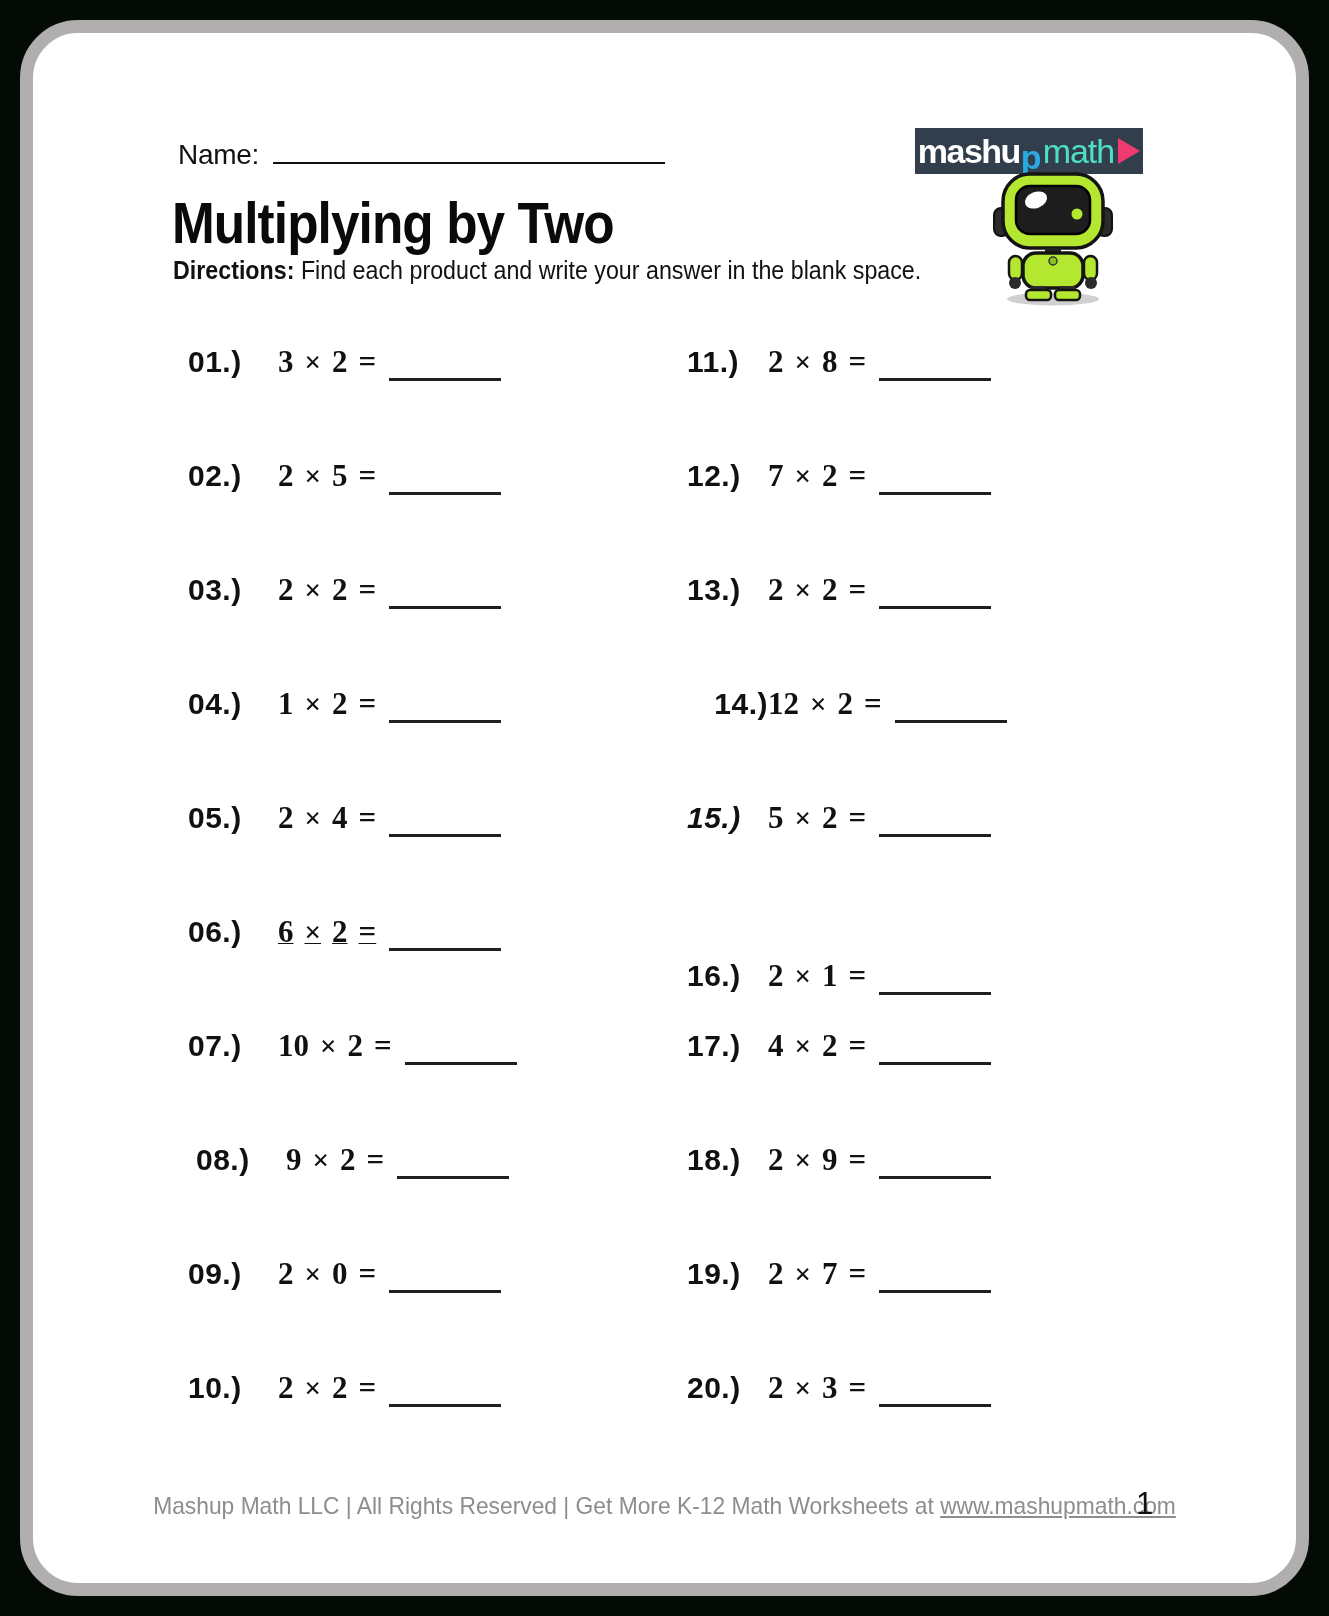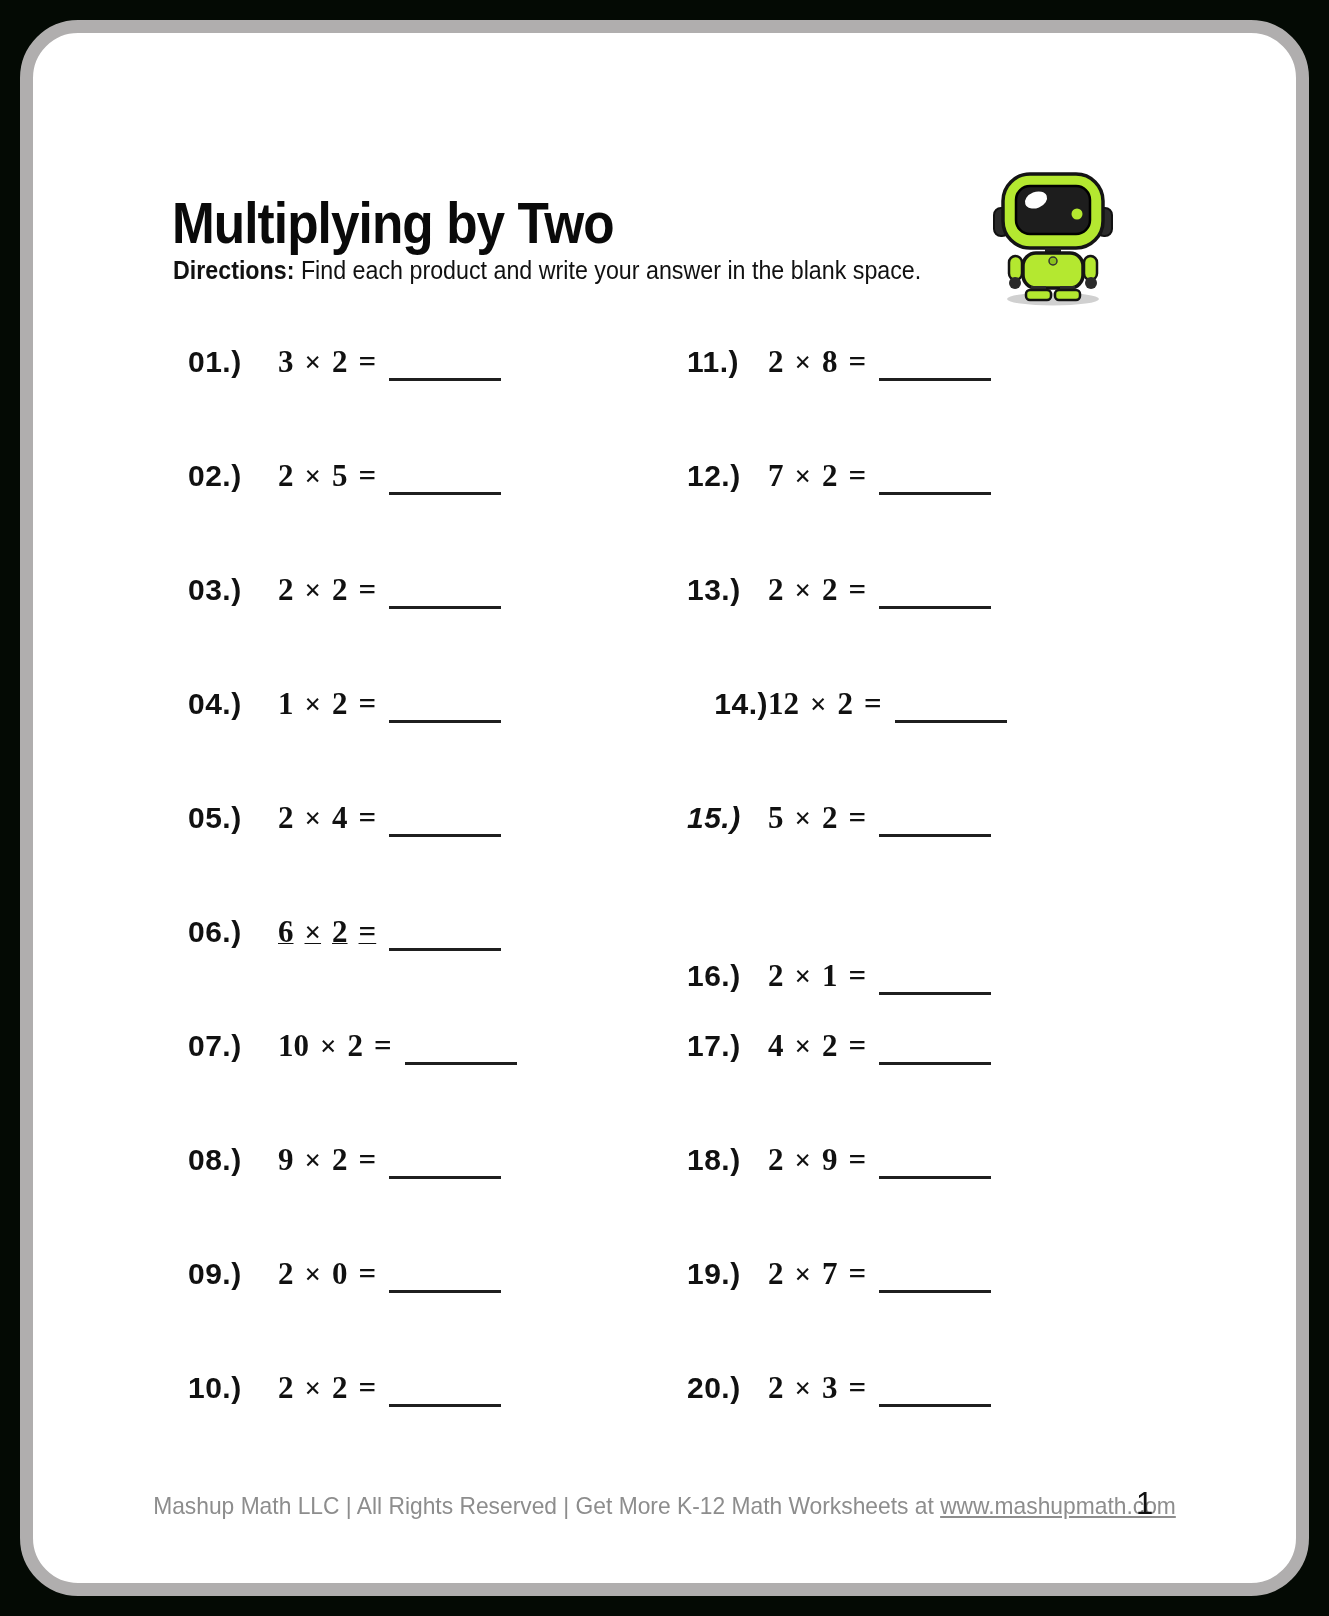--- a/index.html
+++ b/index.html
@@ -49,21 +49,31 @@
           font-size:24px;color:var(--footer-gray,#8d8d8d);transform:scaleX(.95);white-space:nowrap;}
   .footer .link{text-decoration:underline;}
   .pagenum{position:absolute;left:1136px;top:1486px;font-size:31px;color:#111;}
 </style>
 </head>
 <body>
 
 <div class="canvas" style="--outer-bg: #040a04; --page-border: #b0aeae; --logo-bg: #323e4c; --logo-p: #29abe2; --logo-math: #4ee0c2; --logo-play: #ee3a6d; --robot-green: #b4e830; --robot-green-dark: #8cc41e; --footer-gray: #8d8d8d;">
   <div class="page"></div>
 
+  <div class="name-row">
+    <span>Name:</span>
+    <span class="name-line"></span>
+  </div>
 
+  <div class="logo">
+    <span class="lg1">mashu</span>
+      <span class="lg2">p</span>
+      <span class="lg3">math</span>
+    <span class="play"></span>
+  </div>
 
   <svg class="robot" width="124" height="138" viewBox="0 0 124 138">
     <ellipse cx="60" cy="131" rx="46" ry="6.5" fill="#c4c4c4" opacity="0.8"></ellipse>
     <rect x="1" y="40" width="15" height="28" rx="7" fill="#2b2b2b" stroke="#111" stroke-width="2"></rect>
     <rect x="104" y="40" width="15" height="28" rx="7" fill="#2b2b2b" stroke="#111" stroke-width="2"></rect>
     <rect x="10" y="6" width="100" height="74" rx="27" fill="var(--robot-green,#b4e830)" stroke="#141414" stroke-width="3.5"></rect>
     <rect x="23" y="18" width="74" height="48" rx="14" fill="#1d1d1d" stroke="#000" stroke-width="2.5"></rect>
     <ellipse cx="43" cy="32" rx="11.5" ry="8" fill="#ffffff" transform="rotate(-22 43 32)"></ellipse>
     <circle cx="84" cy="46" r="5.5" fill="var(--robot-green,#b4e830)"></circle>
     <rect x="52" y="80" width="16" height="6" fill="#222"></rect>
@@ -85,21 +95,21 @@
   </p>
 
   <div id="problems">
       <div class="prob" style="left: 188px; top: 342px;"><span class="pnum" style="width: 90px;">01.)</span><span class="eq">3</span><span class="op">×</span><span class="eq">2</span><span class="opeq">=</span><span class="blank"></span></div>
       <div class="prob" style="left: 188px; top: 456px;"><span class="pnum" style="width: 90px;">02.)</span><span class="eq">2</span><span class="op">×</span><span class="eq">5</span><span class="opeq">=</span><span class="blank"></span></div>
       <div class="prob" style="left: 188px; top: 570px;"><span class="pnum" style="width: 90px;">03.)</span><span class="eq">2</span><span class="op">×</span><span class="eq">2</span><span class="opeq">=</span><span class="blank"></span></div>
       <div class="prob" style="left: 188px; top: 684px;"><span class="pnum" style="width: 90px;">04.)</span><span class="eq">1</span><span class="op">×</span><span class="eq">2</span><span class="opeq">=</span><span class="blank"></span></div>
       <div class="prob" style="left: 188px; top: 798px;"><span class="pnum" style="width: 90px;">05.)</span><span class="eq">2</span><span class="op">×</span><span class="eq">4</span><span class="opeq">=</span><span class="blank"></span></div>
       <div class="prob" style="left: 188px; top: 912px; text-decoration: underline;"><span class="pnum" style="width: 90px;">06.)</span><span class="eq">6</span><span class="op">×</span><span class="eq">2</span><span class="opeq">=</span><span class="blank"></span></div>
       <div class="prob" style="left: 188px; top: 1026px;"><span class="pnum" style="width: 90px;">07.)</span><span class="eq">10</span><span class="op">×</span><span class="eq">2</span><span class="opeq">=</span><span class="blank"></span></div>
-      <div class="prob" style="left: 188px; top: 1140px;"><span class="pnum" style="width: 90px;">08.)</span><span class="eq">9</span><span class="op">×</span><span class="eq">2</span><span class="opeq">=</span><span class="blank"></span></div>
+      <div class="prob" style="left: 188px; top: 1140px;"><span class="pnum" style="width: 90px; margin-left: 8px;">08.)</span><span class="eq">9</span><span class="op">×</span><span class="eq">2</span><span class="opeq">=</span><span class="blank"></span></div>
       <div class="prob" style="left: 188px; top: 1254px;"><span class="pnum" style="width: 90px;">09.)</span><span class="eq">2</span><span class="op">×</span><span class="eq">0</span><span class="opeq">=</span><span class="blank"></span></div>
       <div class="prob" style="left: 188px; top: 1368px;"><span class="pnum" style="width: 90px;">10.)</span><span class="eq">2</span><span class="op">×</span><span class="eq">2</span><span class="opeq">=</span><span class="blank"></span></div>
       <div class="prob" style="left: 687px; top: 342px;"><span class="pnum" style="width: 81px;">11.)</span><span class="eq">2</span><span class="op">×</span><span class="eq">8</span><span class="opeq">=</span><span class="blank"></span></div>
       <div class="prob" style="left: 687px; top: 456px;"><span class="pnum" style="width: 81px;">12.)</span><span class="eq">7</span><span class="op">×</span><span class="eq">2</span><span class="opeq">=</span><span class="blank"></span></div>
       <div class="prob" style="left: 687px; top: 570px;"><span class="pnum" style="width: 81px;">13.)</span><span class="eq">2</span><span class="op">×</span><span class="eq">2</span><span class="opeq">=</span><span class="blank"></span></div>
       <div class="prob" style="left: 687px; top: 684px; text-align: right;"><span class="pnum" style="width: 81px;">14.)</span><span class="eq">12</span><span class="op">×</span><span class="eq">2</span><span class="opeq">=</span><span class="blank"></span></div>
       <div class="prob" style="left: 687px; top: 798px;"><span class="pnum" style="width: 81px; font-style: italic;">15.)</span><span class="eq">5</span><span class="op">×</span><span class="eq">2</span><span class="opeq">=</span><span class="blank"></span></div>
       <div class="prob" style="left: 687px; top: 912px; margin-top: 44px;"><span class="pnum" style="width: 81px;">16.)</span><span class="eq">2</span><span class="op">×</span><span class="eq">1</span><span class="opeq">=</span><span class="blank"></span></div>
       <div class="prob" style="left: 687px; top: 1026px;"><span class="pnum" style="width: 81px;">17.)</span><span class="eq">4</span><span class="op">×</span><span class="eq">2</span><span class="opeq">=</span><span class="blank"></span></div>
       <div class="prob" style="left: 687px; top: 1140px;"><span class="pnum" style="width: 81px;">18.)</span><span class="eq">2</span><span class="op">×</span><span class="eq">9</span><span class="opeq">=</span><span class="blank"></span></div>

